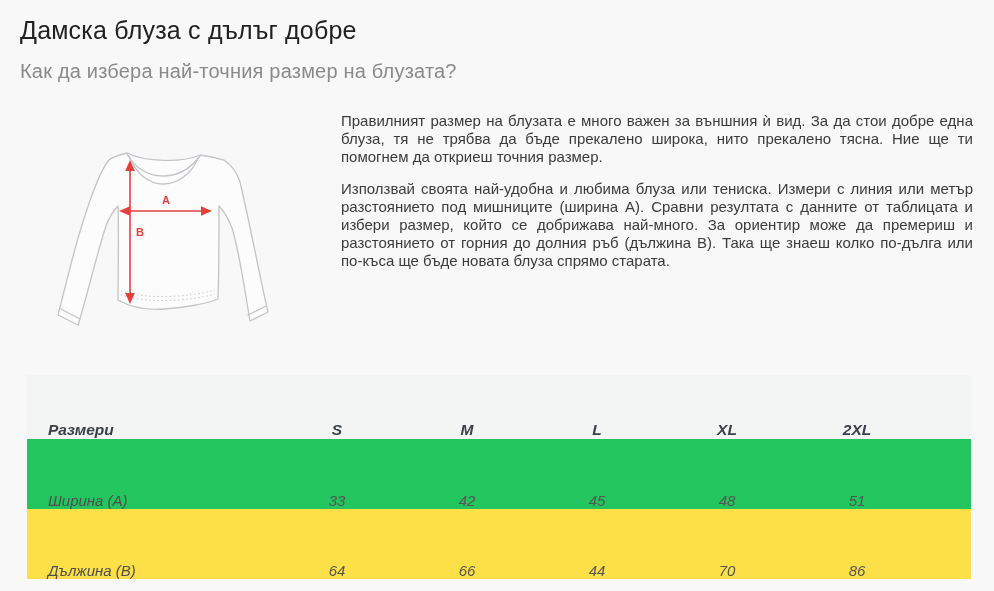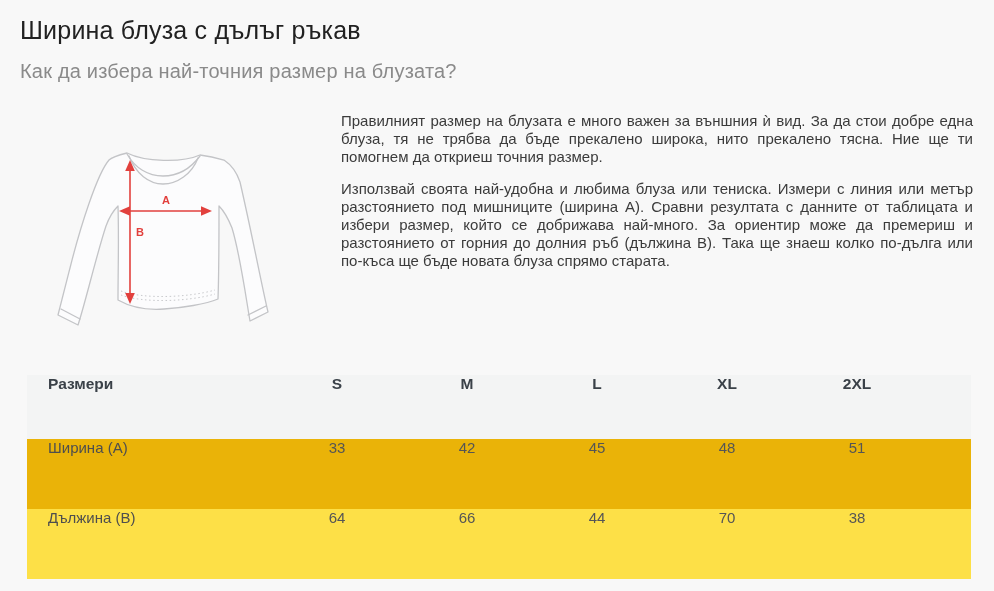--- a/index.html
+++ b/index.html
@@ -25,43 +25,43 @@
     font-size:15px;line-height:18px;color:#3b3b3b;
     text-align:justify;
   }
   .intro-text p{margin:0 0 14px 0;}
   .intro-text p:last-child{margin-bottom:17px;}
 
   .size-table{
     position:absolute;left:27px;top:375px;width:944px;
     font-size:15px;
   }
-  .t-row{display:flex;align-items:flex-start;}
+  .t-row{display:flex;align-items:flex-end;font-style:italic;}
   .t-row.header{height:64px;background:#f3f4f4;}
-  .t-row.row-a{height:70px;background:#eab308;}
+  .t-row.row-a{height:70px;background:#22c55e;}
   .t-row.row-b{height:70px;background:#fde047;}
   .t-cell{box-sizing:border-box;}
   .t-cell.label{flex:0 0 245px;padding-left:21px;color:#4e4e4e;}
   .t-row.header .t-cell.label{font-weight:700;color:#3a4148;font-size:15.5px;}
   .t-cell.val{flex:0 0 130px;text-align:center;color:#555;}
   .t-row.header .t-cell.val{font-weight:700;color:#3a4148;font-size:15.5px;}
   .t-cell.spacer{flex:1 1 auto;}
 
   
   .blouse-line{fill:none;stroke:#c3c4c7;stroke-width:1.3;stroke-linejoin:round;stroke-linecap:round;}
   .blouse-fill{fill:#fcfcfd;stroke:#c3c4c7;stroke-width:1.3;stroke-linejoin:round;}
   .stitch{fill:none;stroke:#c8c9cc;stroke-width:1;stroke-dasharray:1.5,2.6;}
   .arrow-line{stroke:#e2403d;stroke-width:1.6;}
   .arrow-head{fill:#e2403d;}
   .ab-label{fill:#e2403d;font-family:"Liberation Sans","DejaVu Sans",sans-serif;font-size:11px;font-weight:700;}
 </style>
 </head>
 <body>
 
-<h1 class="page-title">Ширина блуза с дълъг ръкав</h1>
+<h1 class="page-title">Дамска блуза с дълъг добре</h1>
 <h2 class="page-subtitle">Как да избера най-точния размер на блузата?</h2>
 
 <div class="diagram-wrap">
   <svg width="285" height="228" viewBox="0 0 285 228" aria-hidden="true">
 
     <path class="blouse-fill" d="
       M 85,31
       C 77,33 70,35 67,38
       C 55,52 38,106 28,146
       C 23,165 18,185 16,193
@@ -128,16 +128,16 @@
     <div class="t-cell val">48</div>
     <div class="t-cell val">51</div>
     <div class="t-cell spacer"></div>
   </div>
   <div class="t-row row-b">
     <div class="t-cell label">Дължина (B)</div>
     <div class="t-cell val">64</div>
     <div class="t-cell val">66</div>
     <div class="t-cell val">44</div>
     <div class="t-cell val">70</div>
-    <div class="t-cell val">38</div>
+    <div class="t-cell val">86</div>
     <div class="t-cell spacer"></div>
   </div>
 </div>
 
 </body></html>

